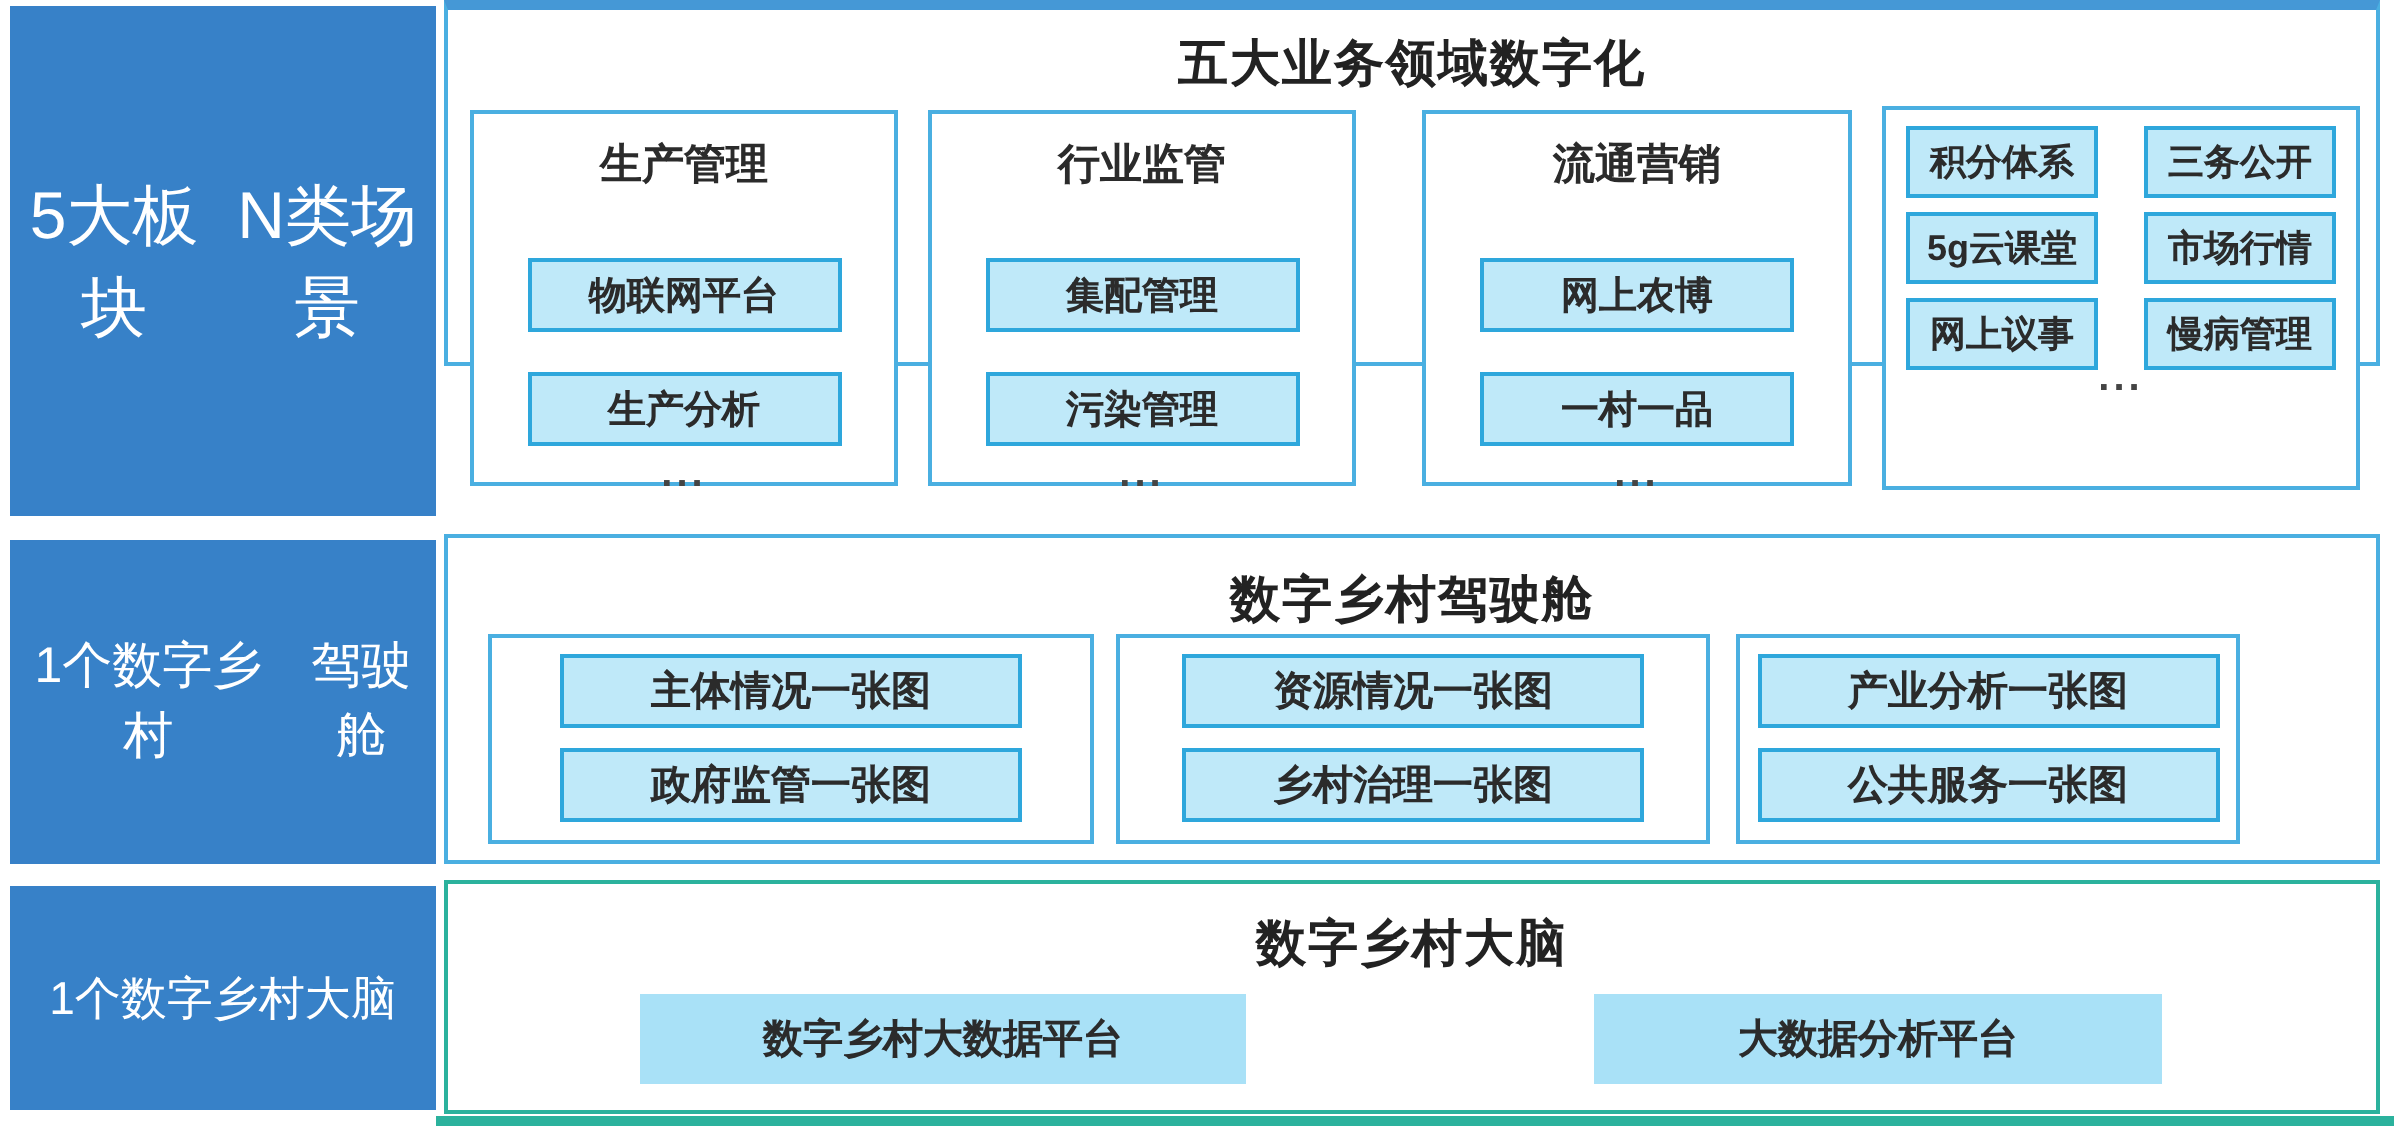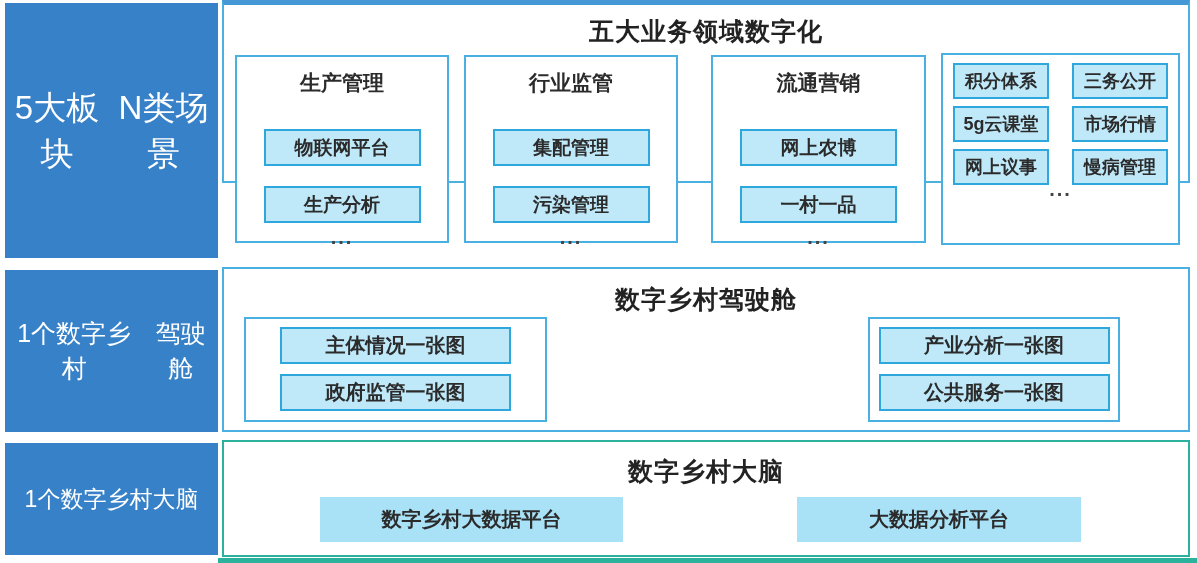--- a/index.html
+++ b/index.html
@@ -126,20 +126,24 @@
   <div>驾驶舱</div>
 </div>
 
 <div class="panel" id="panel2">
   <div class="panel-title">数字乡村驾驶舱</div>
 
   <div class="group" id="g1">
     <div class="gi first">主体情况一张图</div>
     <div class="gi second">政府监管一张图</div>
   </div>
+  <div class="group" id="g2">
+    <div class="gi first">资源情况一张图</div>
+    <div class="gi second">乡村治理一张图</div>
+  </div>
   <div class="group" id="g3">
     <div class="gi first">产业分析一张图</div>
     <div class="gi second">公共服务一张图</div>
   </div>
 </div>
 
 <div class="sidebar" id="sidebar3">
   <div>1个数字乡村大脑</div>
 </div>
 

